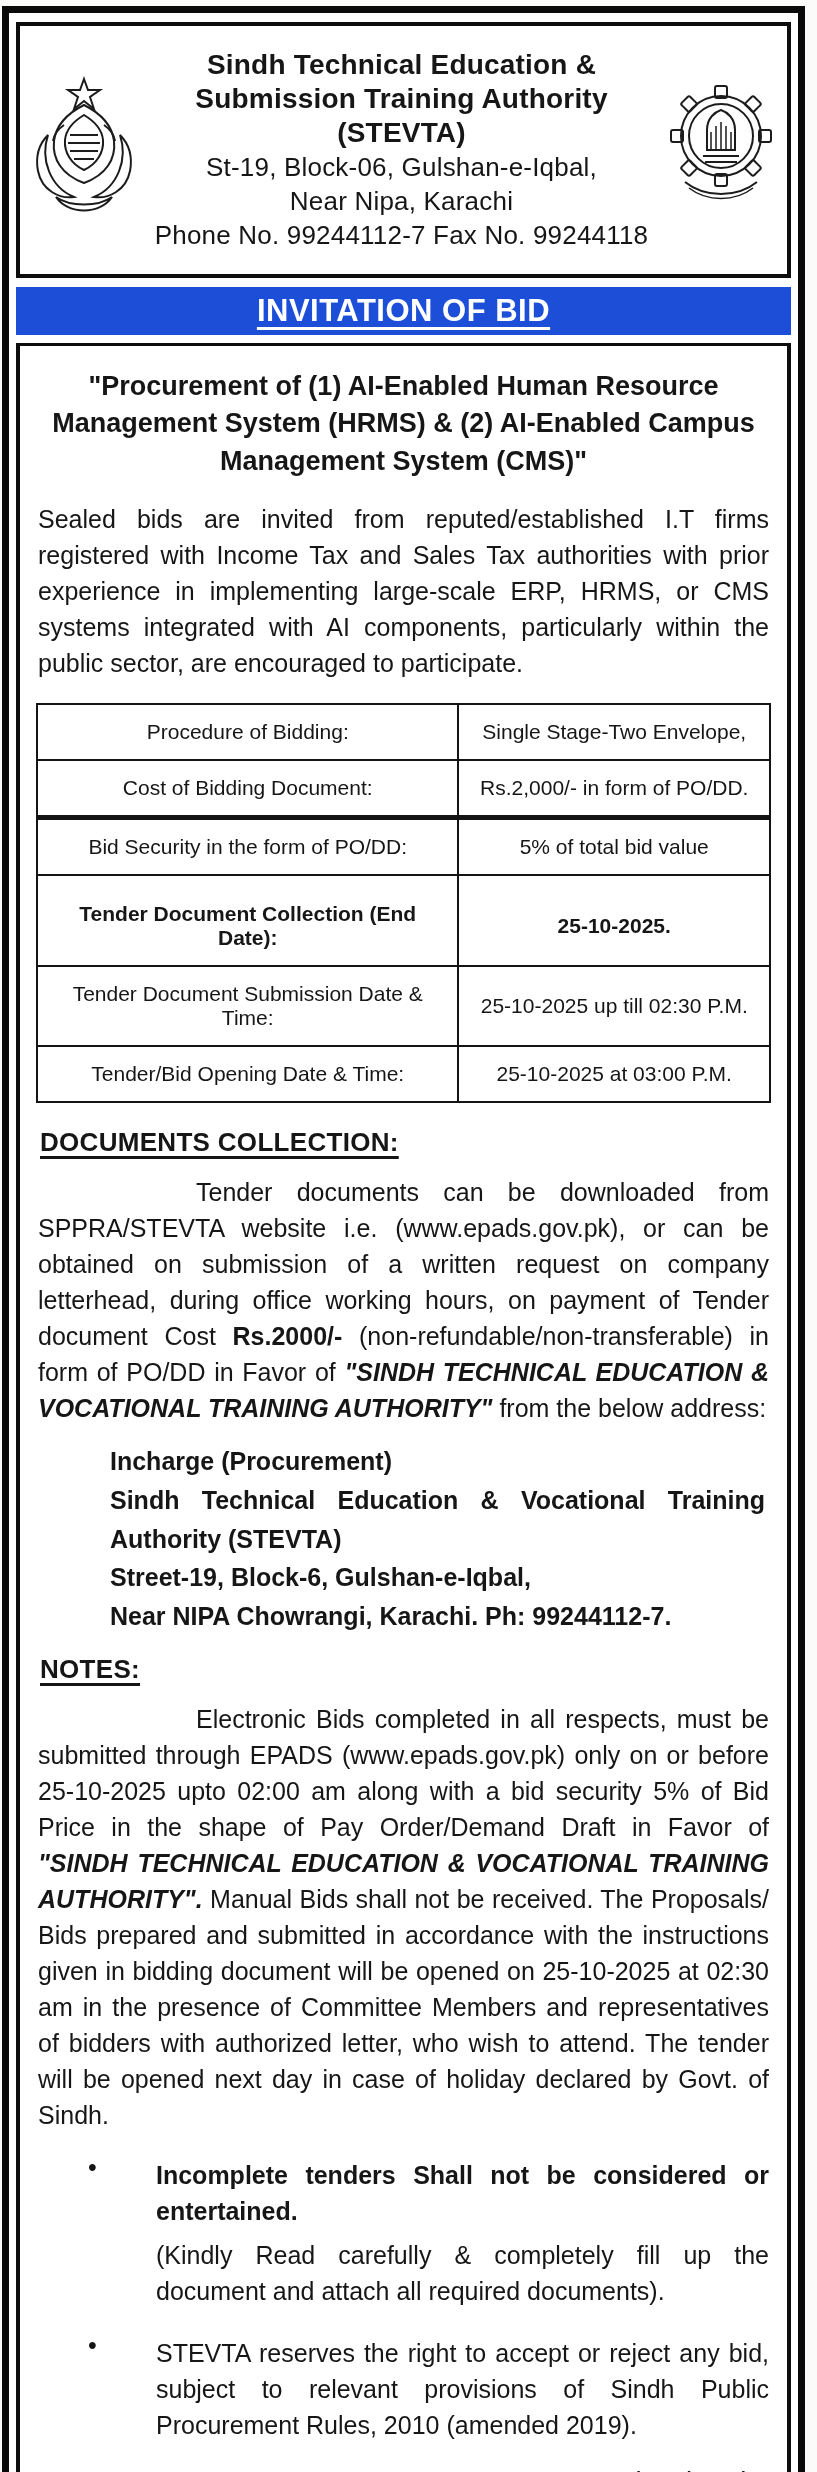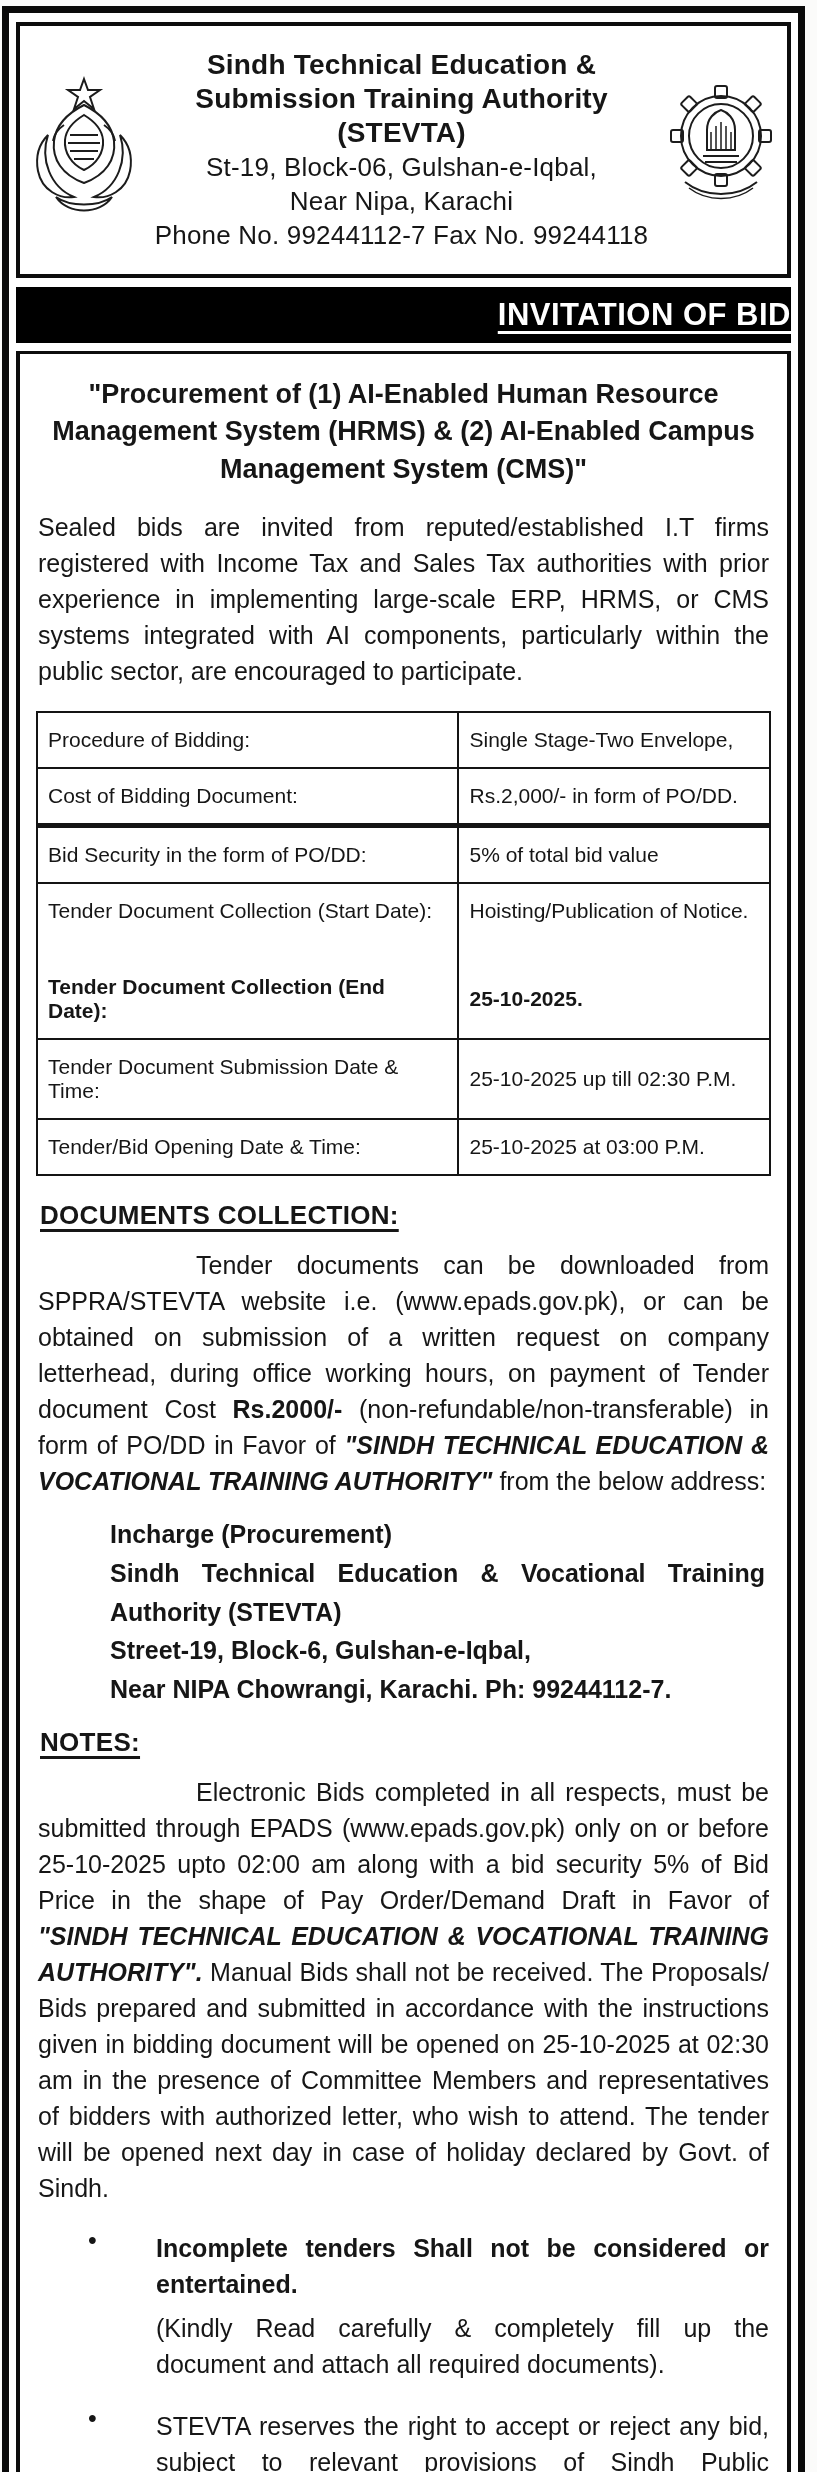--- a/index.html
+++ b/index.html
@@ -29,24 +29,24 @@
     align-items: center;
     padding: 22px 10px;
   }
   .logo { flex: 0 0 auto; }
   .header-text { flex: 1 1 auto; text-align: center; line-height: 1.22; padding: 0 2px; }
   .org-line { font-size: 28px; font-weight: bold; letter-spacing: 0.2px; }
   .addr-line { font-size: 26px; font-weight: normal; letter-spacing: 0.2px; margin-top: 2px; }
 
   
   .band {
-    background: #000000;
+    background: #1d4ed8;
     margin-top: 9px;
-    height: 56px;
-    display: flex; align-items: center; justify-content: flex-end;
+    height: 48px;
+    display: flex; align-items: center; justify-content: center;
   }
   .band-title {
     color: #ffffff;
     font-size: 31px;
     font-weight: bold;
     letter-spacing: 0.5px;
     text-decoration: underline;
     text-underline-offset: 6px;
     text-decoration-thickness: 3px;
   }
@@ -74,20 +74,21 @@
   }
   .indent-first { text-indent: 158px; }
   .seg-bold { font-weight: bold; }
   .seg-bolditalic { font-weight: bold; font-style: italic; }
 
   
   table.bid-table {
     width: 100%;
     border-collapse: collapse;
     margin: 22px 16px 24px 0;
+    text-align: center;
   }
   table.bid-table td {
     border: 2px solid #141414;
     font-size: 21px;
     padding: 15px 10px;
     vertical-align: middle;
     background: #ffffff;
   }
   td.cell-label { width: 57.5%; }
   tr.thick-bottom td { border-bottom-width: 5px; }
@@ -200,24 +201,20 @@
             <td class="cell-value">Single Stage-Two Envelope,</td>
           </tr>
           <tr class="thick-bottom">
             <td class="cell-label">Cost of Bidding Document:</td>
             <td class="cell-value">Rs.2,000/- in form of PO/DD.</td>
           </tr>
           <tr>
             <td class="cell-label">Bid Security in the form of PO/DD:</td>
             <td class="cell-value">5% of total bid value</td>
           </tr>
-          <tr class="merge-top">
-            <td class="cell-label">Tender Document Collection (Start Date):</td>
-            <td class="cell-value">Hoisting/Publication of Notice.</td>
-          </tr>
           <tr class="merge-bottom">
             <td class="cell-label">Tender Document Collection (End Date):</td>
             <td class="cell-value">25-10-2025.</td>
           </tr>
           <tr>
             <td class="cell-label">Tender Document Submission Date &amp; Time:</td>
             <td class="cell-value">25-10-2025 up till 02:30 P.M.</td>
           </tr>
           <tr>
             <td class="cell-label">Tender/Bid Opening Date &amp; Time:</td>

